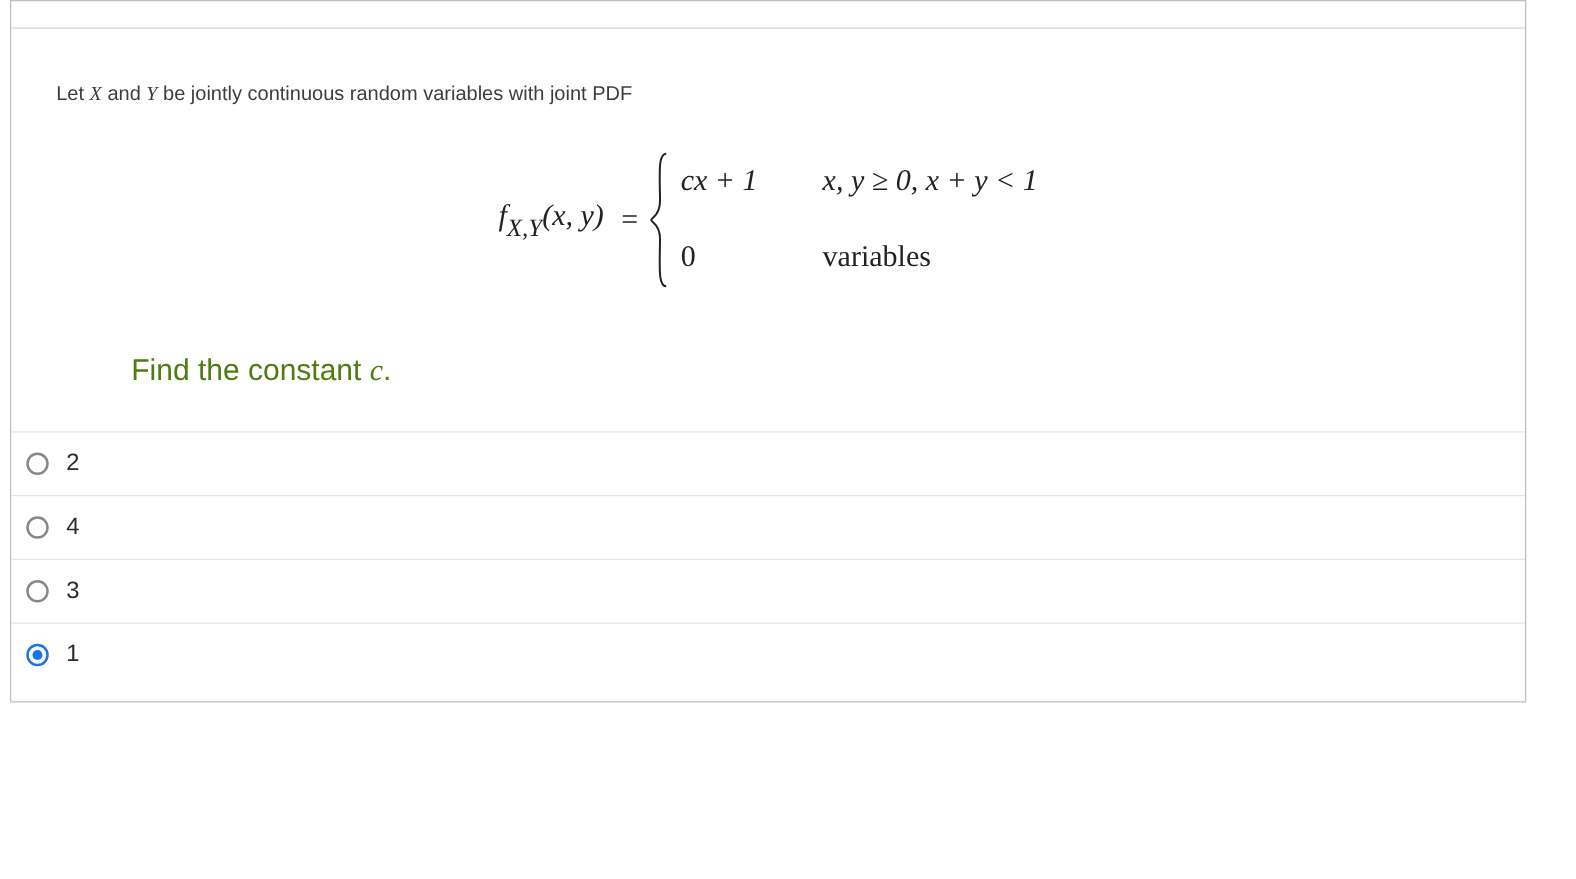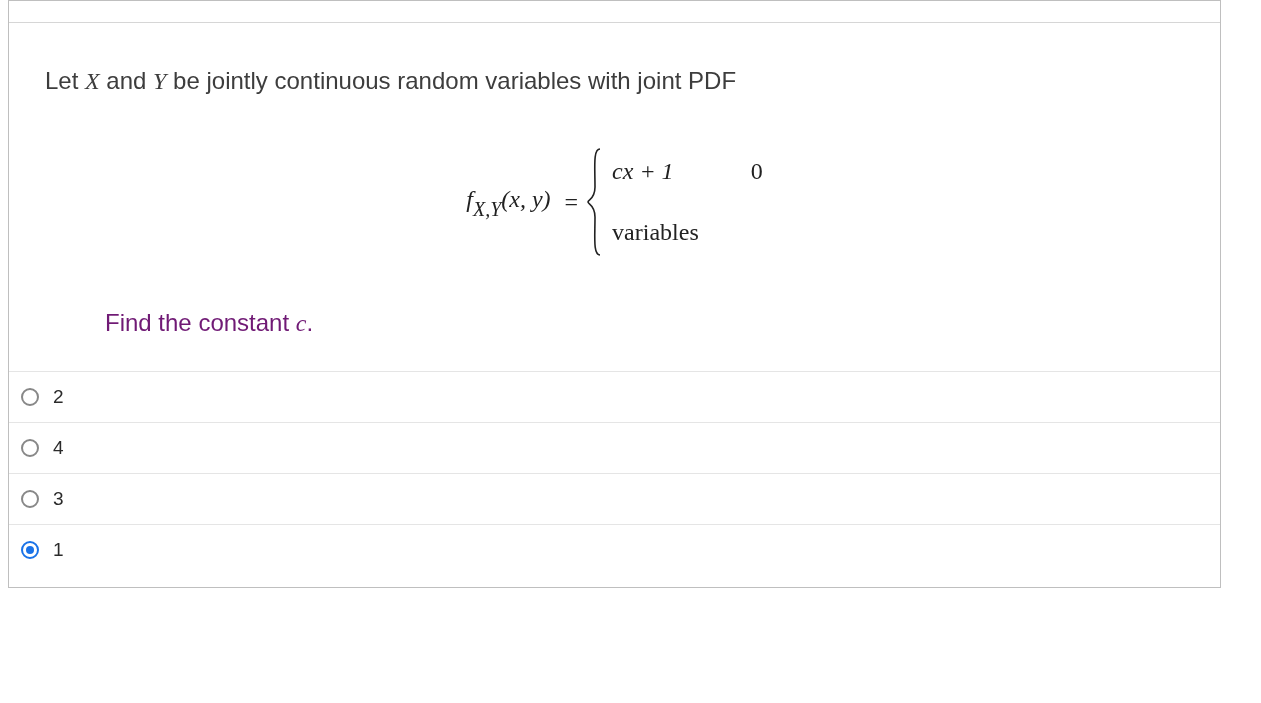--- a/index.html
+++ b/index.html
@@ -16,24 +16,24 @@
       background: #fff;
     }
     .top-divider {
       height: 22px;
       border-bottom: 1px solid #d6d6d6;
     }
     .question-body {
       padding: 44px 36px 10px 36px;
     }
     .intro-line {
-      font-size: 24px;
+      font-size: 16px;
       color: #3d3d3d;
       font-weight: 400;
-      margin-bottom: 52px;
+      margin-bottom: 36px;
     }
     .italic { font-style: italic; font-family: 'Times New Roman', serif; }
     .math-block {
       display: flex;
       justify-content: center;
       margin: 12px 0 52px 0;
       font-family: 'Times New Roman', 'Latin Modern Math', serif;
       font-size: 24px;
       color: #222;
     }
@@ -53,21 +53,21 @@
       display: grid;
       grid-template-columns: auto auto;
       row-gap: 34px;
       column-gap: 52px;
       align-items: center;
       padding: 6px 0 6px 8px;
     }
     .case-expr { white-space: nowrap; }
     .prompt-line {
       font-size: 24px;
-      color: #701a75;
+      color: #4d7c0f;
       margin: 0 0 24px 60px;
     }
     .options {
       border-top: 1px solid #e5e5e5;
     }
     .option-row {
       display: flex;
       align-items: center;
       gap: 14px;
       padding: 14px 12px;
@@ -117,20 +117,21 @@
           <span class="italic">f</span><span class="italic sub">X,Y</span><span class="italic">(x, y)</span>
         </span>
         <span class="math-eq"> = </span>
       </span>
       <span class="cases-wrap">
         <svg class="brace-svg" viewBox="0 0 18 110" preserveAspectRatio="none">
           <path d="M14 2 C7 2 9 20 9 40 C9 52 2 53 2 55 C2 57 9 58 9 70 C9 90 7 108 14 108" fill="none" stroke="#222" stroke-width="1.6"></path>
         </svg>
         <span class="cases-grid">
           <span class="case-expr italic">cx + 1</span>
+          <span class="case-expr italic">x, y ≥ 0, x + y &lt; 1</span>
           <span class="case-expr">0</span>
           <span class="case-expr" style="font-family:'Times New Roman',serif;">variables</span>
         </span>
       </span>
     </div>
 
     <p class="prompt-line">
       <span>Find the constant </span><span class="italic">c</span><span>.</span>
     </p>
   </div>

